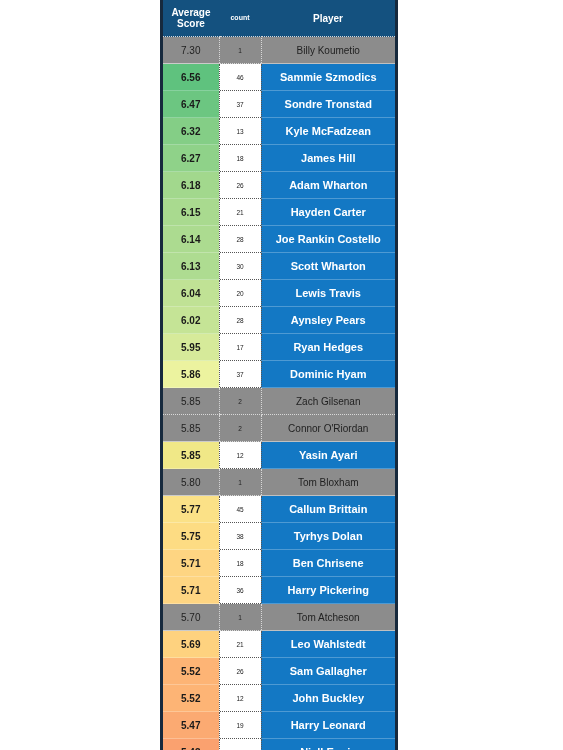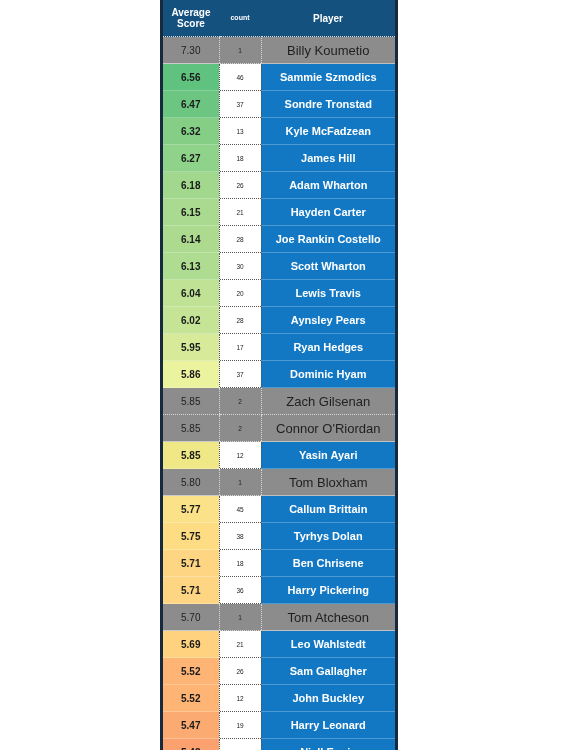--- a/index.html
+++ b/index.html
@@ -90,21 +90,21 @@
     border-left:none;
     border-right:none;
     margin-left:28px;
   }
   tr.muted td.count{
     border-left:1px dotted #d9d9d9;
     border-right:1px dotted #d9d9d9;
     font-size:6.5px;
   }
   tr.muted td.score{font-size:10px;}
-  tr.muted td.player{font-size:13px;}
+  tr.muted td.player{font-size:10px;}
 </style>
 </head>
 <body>
 
 <div id="stage">
   <div id="table-frame">
     <table class="grid">
       <colgroup>
         <col class="c-score">
           <col class="c-count">

